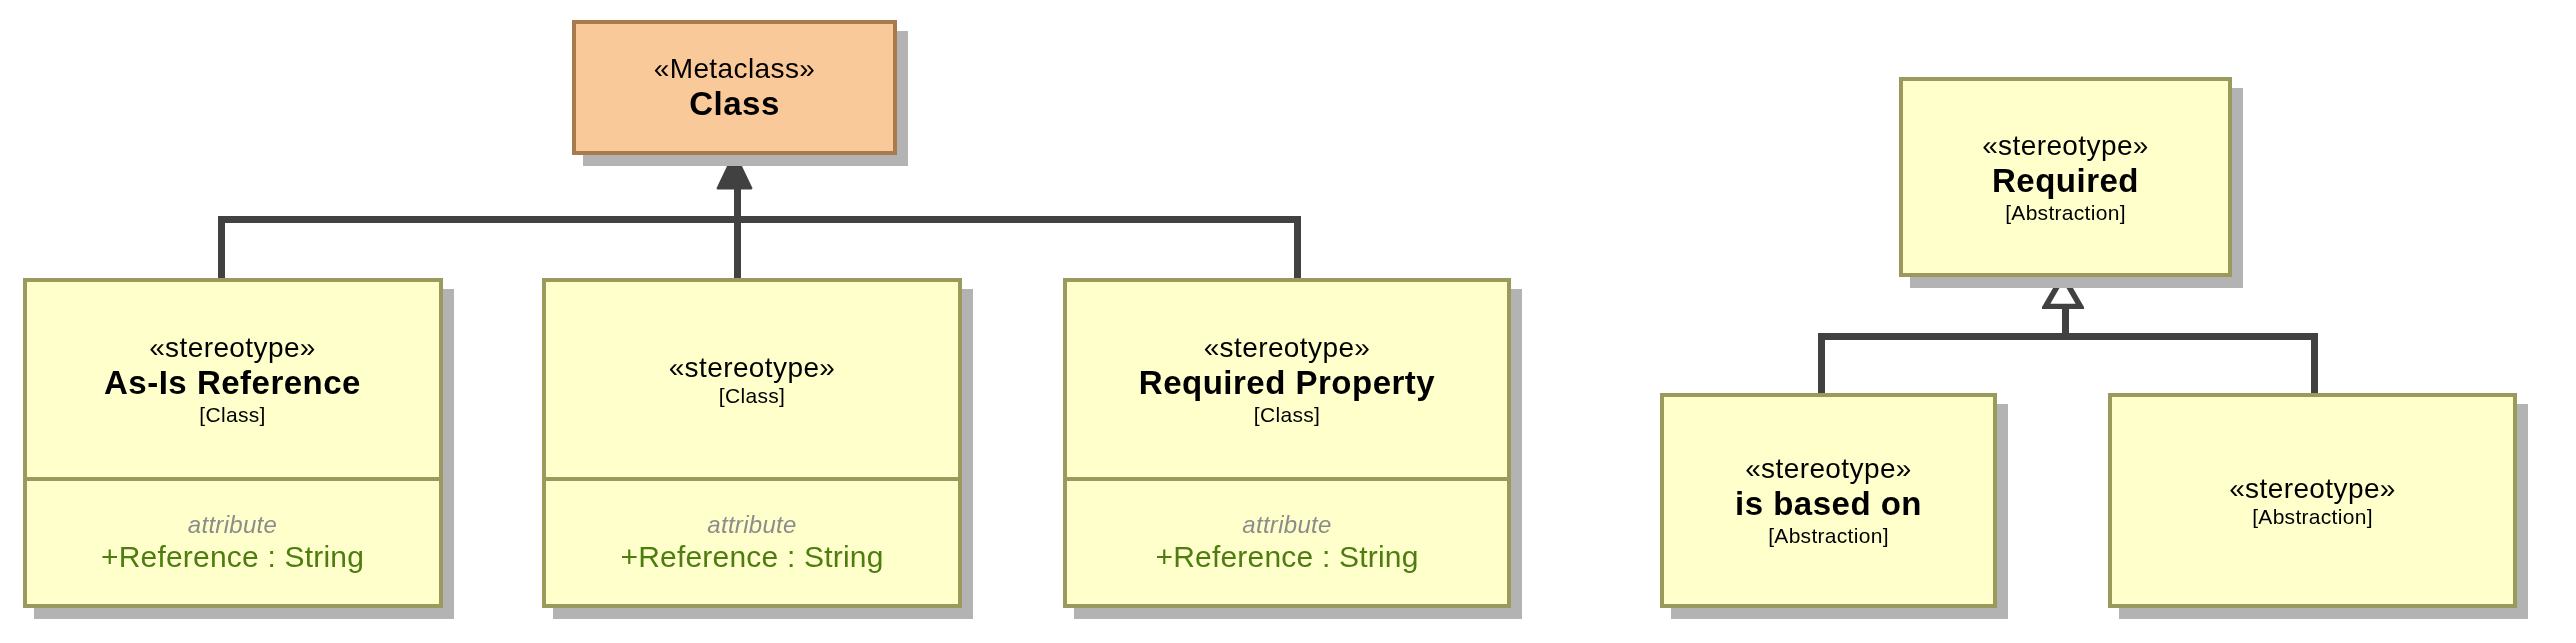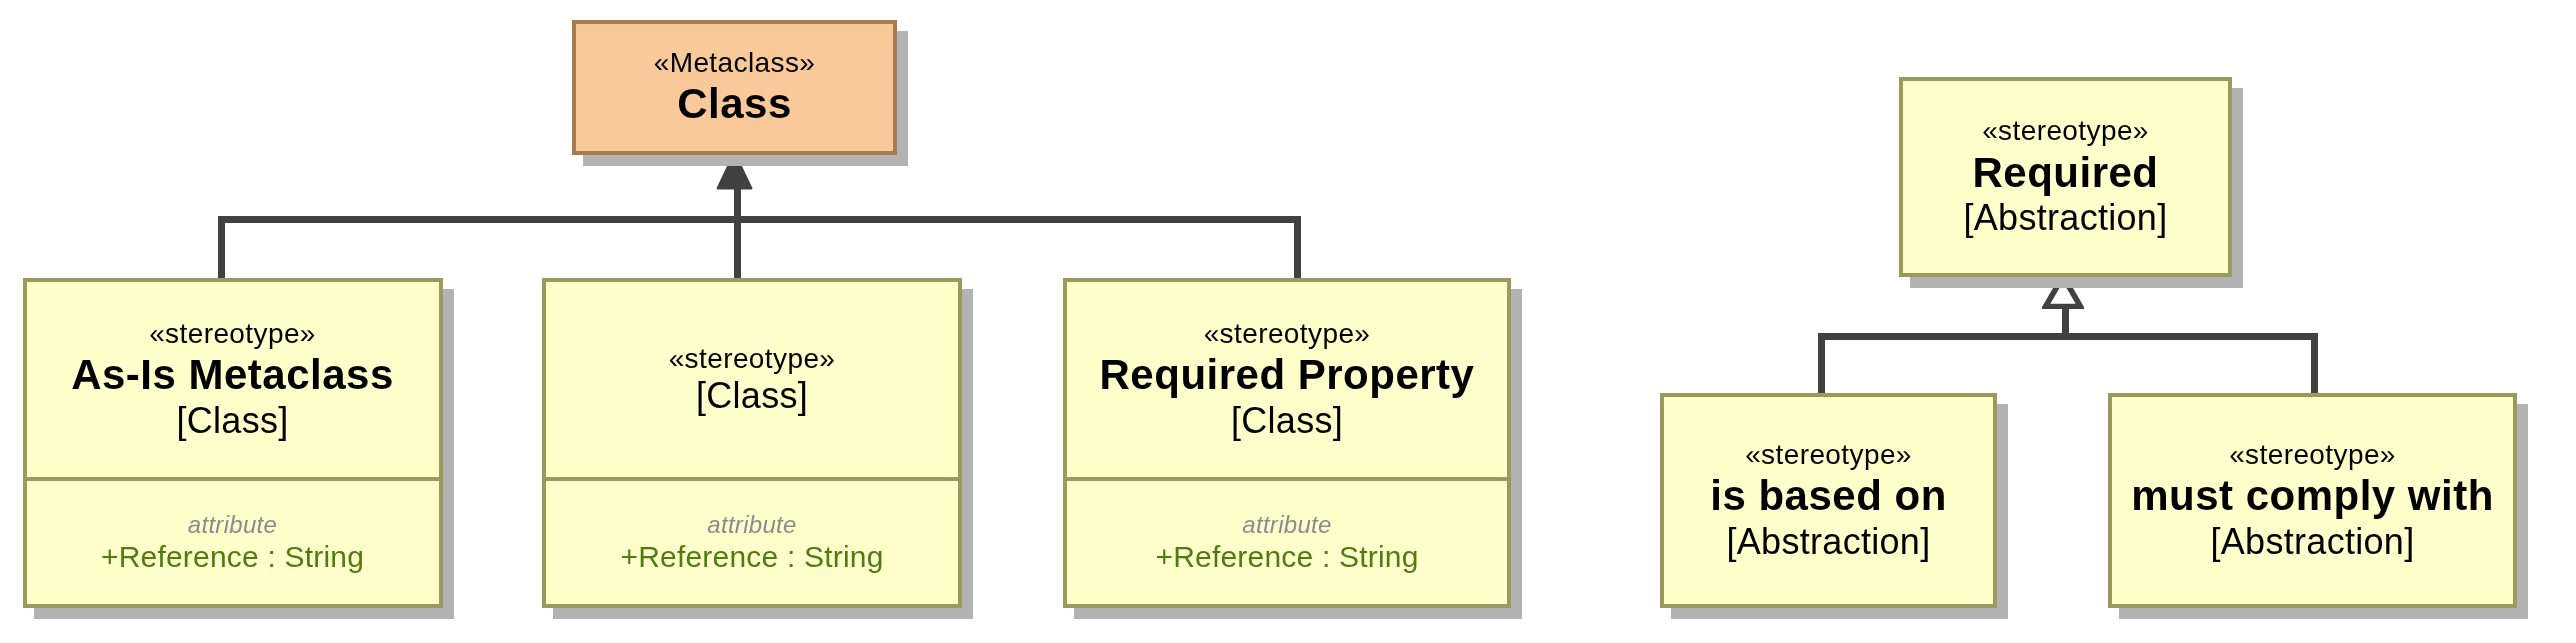--- a/index.html
+++ b/index.html
@@ -36,22 +36,22 @@
   .compartment.attrs{
     border-top:4.8px solid #9a9a5c;
     flex:0 0 auto;
   }
 
   .line{
     display:block;text-align:center;white-space:nowrap;
     color:#000000;line-height:1.18;
   }
   .line.stereo{font-size:28px;font-weight:400;letter-spacing:0.4px;}
-  .line.name{font-size:42px;font-weight:bold;letter-spacing:0.5px;}
-  .line.base{font-size:36px;font-weight:400;letter-spacing:0.3px;}
+  .line.name{font-size:33px;font-weight:bold;letter-spacing:0.5px;}
+  .line.base{font-size:21px;font-weight:400;letter-spacing:0.3px;}
   .line.attr-label{font-size:24px;font-style:italic;color:#8c8c8c;letter-spacing:0.3px;}
   .line.attr-value{font-size:30px;color:#4d7c0f;letter-spacing:0.2px;}
 
   
   .conn{position:absolute;background:#414141;}
   .conn.h{height:7.2px;}
   .conn.v{width:7.2px;}
 
   .arrow{position:absolute;}
   .arrow svg{display:block;}
@@ -83,21 +83,21 @@
         <span class="line name">Class</span>
       </div>
     </div>
   </div>
 
   <div class="node" style="left:22.5px;top:278px;width:420px;height:330px;">
     <div class="shadow"></div>
     <div class="body">
       <div class="compartment head">
         <span class="line stereo">«stereotype»</span>
-        <span class="line name">As-Is Metaclass</span>
+        <span class="line name">As-Is Reference</span>
         <span class="line base">[Class]</span>
       </div>
       <div class="compartment attrs" style="height:127px;">
         <span class="line attr-label">attribute</span>
         <span class="line attr-value">+Reference : String</span>
       </div>
     </div>
   </div>
 
   <div class="node" style="left:542px;top:278px;width:420px;height:330px;">
@@ -160,20 +160,19 @@
         <span class="line base">[Abstraction]</span>
       </div>
     </div>
   </div>
 
   <div class="node" style="left:2108px;top:393px;width:409px;height:215px;">
     <div class="shadow"></div>
     <div class="body">
       <div class="compartment head">
         <span class="line stereo">«stereotype»</span>
-        <span class="line name">must comply with</span>
         <span class="line base">[Abstraction]</span>
       </div>
     </div>
   </div>
 
 </div>
 
 
 </body></html>

